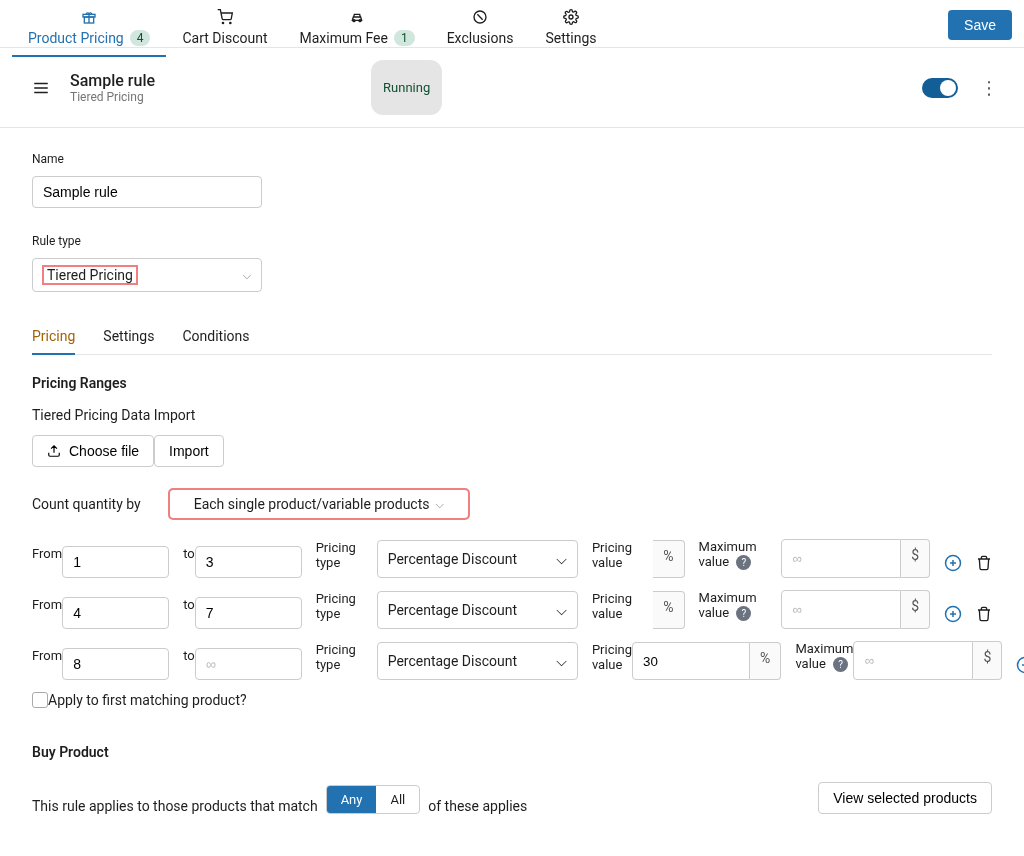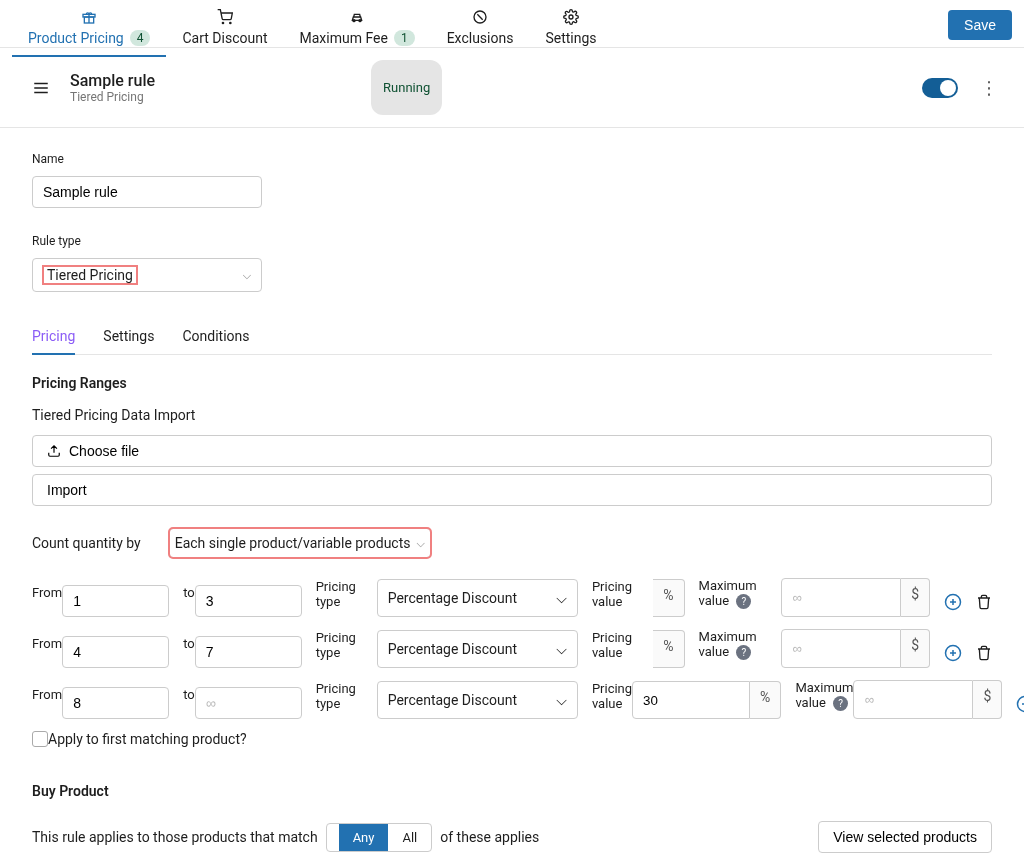--- a/index.html
+++ b/index.html
@@ -33,29 +33,29 @@
 .input, .select { border: 1px solid #ccc; border-radius: 4px; padding: 7px 10px; font-size: 14px; background: #fff; }
 .input { width: 230px; }
 .select { width: 230px; display: flex; justify-content: space-between; align-items: center; cursor: pointer; }
 .select .chev { color: #999; font-size: 11px; }
 .hl-red { outline: 2px solid #f08080; outline-offset: -1px; }
 .section-gap { margin-bottom: 26px; }
 
 
 .sub-tabs { display: flex; gap: 28px; border-bottom: 1px solid #e5e5e5; margin-bottom: 20px; }
 .sub-tab { padding: 10px 0; cursor: pointer; position: relative; }
-.sub-tab.active { color: #8b5cf6; }
+.sub-tab.active { color: #a16207; }
 .sub-tab.active::after { content: ''; position: absolute; bottom: -1px; left: 0; right: 0; height: 2.5px; background: #2271b1; }
 
 .section-title { font-weight: 600; margin-bottom: 16px; }
 .btn { border: 1px solid #ccc; background: #fff; padding: 7px 14px; border-radius: 4px; cursor: pointer; font-size: 14px; display: inline-flex; align-items: center; gap: 8px; }
-.btn-row { display: flex; gap: 7px; margin-bottom: 22px; flex-direction: column; }
+.btn-row { display: flex; gap: 0; margin-bottom: 22px; }
 
 .inline-row { display: flex; align-items: center; gap: 28px; margin-bottom: 20px; }
-.count-select-box { border: 1px solid #ccc; border-radius: 4px; padding: 6px 5px; display: inline-flex; align-items: center; }
+.count-select-box { border: 1px solid #ccc; border-radius: 4px; padding: 6px 24px; display: inline-flex; align-items: center; }
 
 
 .range-row { display: flex; gap: 14px; margin-bottom: 12px; align-items: flex-end; }
 .range-col { display: flex; flex-direction: row; }
 .range-col label { font-size: 13px; margin-bottom: 8px; }
 .range-col label .help { display: inline-flex; width: 15px; height: 15px; background: #6b7280; color: #fff; border-radius: 50%; font-size: 10px; align-items: center; justify-content: center; margin-left: 4px; }
 .small-input { width: 107px; border: 1px solid #ccc; border-radius: 4px; padding: 7px 10px; font-size: 14px; }
 .pt-select { width: 222px; border: 1px solid #ccc; border-radius: 4px; padding: 7px 10px; display: flex; justify-content: space-between; align-items: center; cursor: pointer; }
 .unit-group { display: flex; }
 .unit-group .val { width: 118px; border: 1px solid #ccc; border-radius: 4px 0 0 4px; padding: 7px 10px; }
@@ -63,24 +63,24 @@
 .max-group .val { width: 120px; }
 .row-actions { display: flex; align-items: center; gap: 14px; padding-bottom: 6px; }
 .icon-btn { cursor: pointer; color: #2271b1; display: flex; }
 .icon-btn.trash { color: #1e1e1e; }
 
 .checkbox-row { display: flex; align-items: flex-end; margin-top: 8px; }
 .checkbox { width: 16px; height: 16px; border: 1px solid #aaa; border-radius: 3px; }
 
 
 .bp-title { font-weight: 600; margin: 36px 0 22px; }
-.bp-row1 { display: flex; align-items: center; gap: 8px; margin-bottom: 16px; }
+.bp-row1 { display: flex; align-items: flex-end; gap: 8px; margin-bottom: 16px; }
 .seg { display: flex; border: 1px solid #ccc; border-radius: 4px; overflow: hidden; }
 .seg-btn { padding: 6px 14px; cursor: pointer; font-size: 13px; }
-.seg-btn.active { background: #2271b1; color: #fff; margin-left: 12px; }
+.seg-btn.active { background: #2271b1; color: #fff; }
 .view-btn { margin-left: auto; }
 
 svg { display: block; }
 .ph::placeholder { color: #bbb; }
 </style>
 </head>
 <body>
 
 <div class="top-nav">
   <div class="nav-item active">

